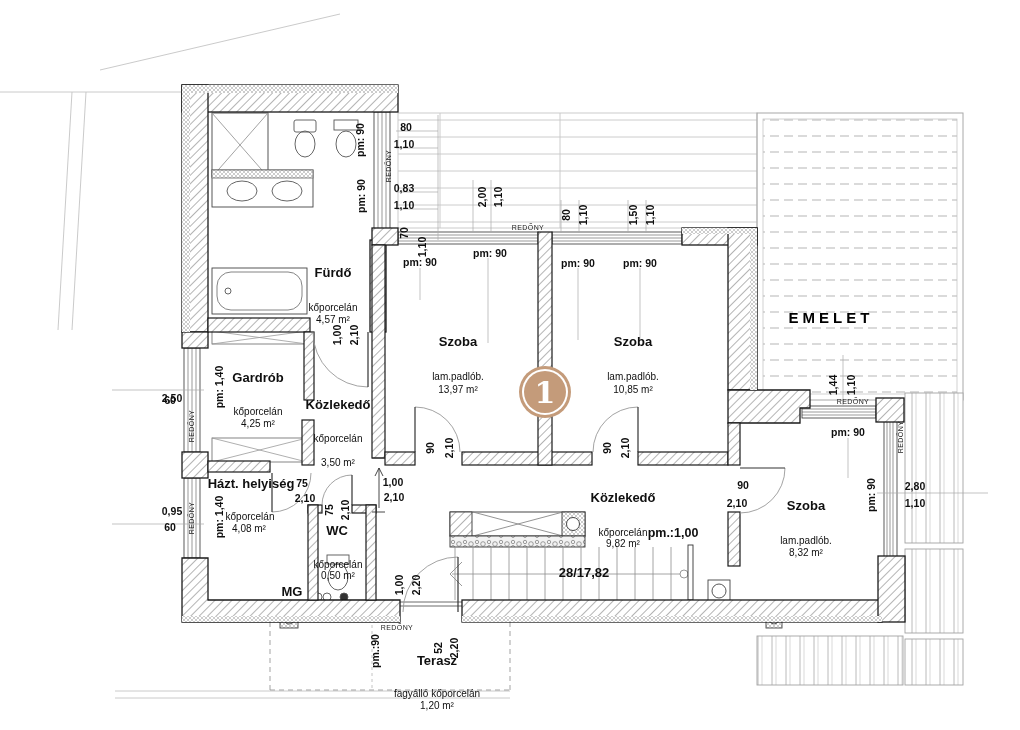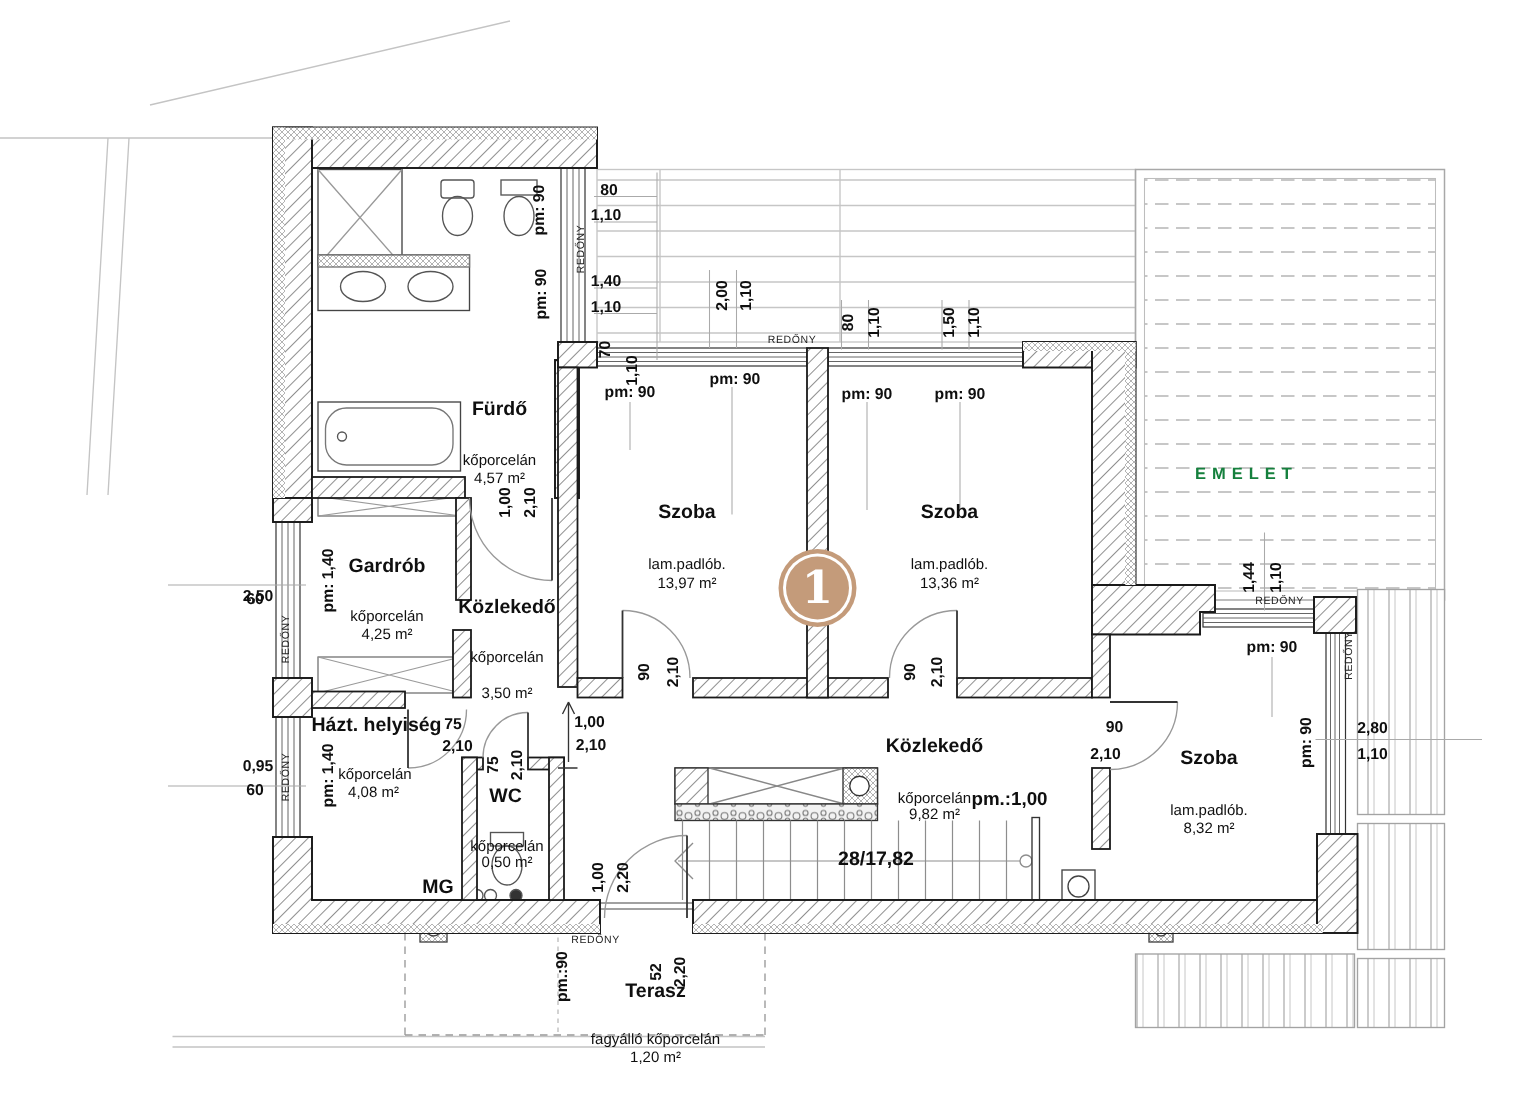--- a/index.html
+++ b/index.html
@@ -8,21 +8,21 @@
   .plan svg{position:absolute;left:0;top:0;}
   .lbl{position:absolute;transform:translate(-50%,-50%);white-space:nowrap;color:#0f0f0f;line-height:1;}
   .rot{transform:translate(-50%,-50%) rotate(-90deg);}
   .dim{font-size:10.5px;font-weight:700;}
   .name{font-size:13px;font-weight:700;}
   .sub{font-size:10px;font-weight:400;margin-top:22px;}
   .tiny{font-size:7px;font-weight:400;letter-spacing:.4px;color:#222;}
   .big{font-size:12.5px;font-weight:700;}
   .accent{color:#c49b7a;}
   .lakas{font-size:26px;font-weight:700;letter-spacing:6px;}
-  .emelet{font-size:11px;font-weight:700;letter-spacing:4px;color:#15803d;}
+  .emelet{font-size:15px;font-weight:700;letter-spacing:4px;color:#000000;}
   .badge{position:absolute;transform:translate(-50%,-50%);width:42px;height:42px;border-radius:50%;
          background:#c49b7a;color:#fff;display:flex;align-items:center;justify-content:center;
          font:700 30px "DejaVu Serif",serif;
          box-shadow:0 0 0 2px #ffffff,0 0 0 5px #c49b7a;}
 </style>
 </head>
 <body>
 
 <div class="plan">
 
@@ -259,21 +259,21 @@
 <div class="lbl name" style="left:337px;top:530px">WC</div>
 <div class="lbl sub" style="left:338px;top:543px">kőporcelán</div>
 <div class="lbl sub" style="left:338px;top:554px">0,50 m²</div>
 
 <div class="lbl name" style="left:458px;top:341px">Szoba</div>
 <div class="lbl sub" style="left:458px;top:355px">lam.padlób.</div>
 <div class="lbl sub" style="left:458px;top:368px">13,97 m²</div>
 
 <div class="lbl name" style="left:633px;top:341px">Szoba</div>
 <div class="lbl sub" style="left:633px;top:355px">lam.padlób.</div>
-<div class="lbl sub" style="left:633px;top:368px">13,36 m²</div>
+<div class="lbl sub" style="left:633px;top:368px">10,85 m²</div>
 
 <div class="lbl name" style="left:806px;top:505px">Szoba</div>
 <div class="lbl sub" style="left:806px;top:519px">lam.padlób.</div>
 <div class="lbl sub" style="left:806px;top:531px">8,32 m²</div>
 
 <div class="lbl name" style="left:623px;top:497px">Közlekedő</div>
 <div class="lbl sub" style="left:623px;top:511px">kőporcelán</div>
 <div class="lbl sub" style="left:623px;top:522px">9,82 m²</div>
 
 <div class="lbl name" style="left:437px;top:660px">Terasz</div>
@@ -303,21 +303,21 @@
 <div class="lbl tiny" style="left:528px;top:227px">REDŐNY</div>
 <div class="lbl tiny" style="left:397px;top:627px">REDŐNY</div>
 <div class="lbl tiny" style="left:853px;top:401px">REDŐNY</div>
 <div class="lbl tiny rot" style="left:191px;top:426px">REDŐNY</div>
 <div class="lbl tiny rot" style="left:191px;top:518px">REDŐNY</div>
 <div class="lbl tiny rot" style="left:388px;top:166px">REDŐNY</div>
 <div class="lbl tiny rot" style="left:900px;top:437px">REDŐNY</div>
 
 <div class="lbl dim" style="left:406px;top:127px">80</div>
 <div class="lbl dim" style="left:404px;top:144px">1,10</div>
-<div class="lbl dim" style="left:404px;top:188px">1,40</div>
+<div class="lbl dim" style="left:404px;top:188px">0,83</div>
 <div class="lbl dim" style="left:404px;top:205px">1,10</div>
 
 <div class="lbl dim rot" style="left:482px;top:197px">2,00</div>
 <div class="lbl dim rot" style="left:498px;top:197px">1,10</div>
 <div class="lbl dim rot" style="left:566px;top:215px">80</div>
 <div class="lbl dim rot" style="left:583px;top:215px">1,10</div>
 <div class="lbl dim rot" style="left:633px;top:215px">1,50</div>
 <div class="lbl dim rot" style="left:650px;top:215px">1,10</div>
 <div class="lbl dim rot" style="left:404px;top:233px">70</div>
 <div class="lbl dim rot" style="left:422px;top:247px">1,10</div>

